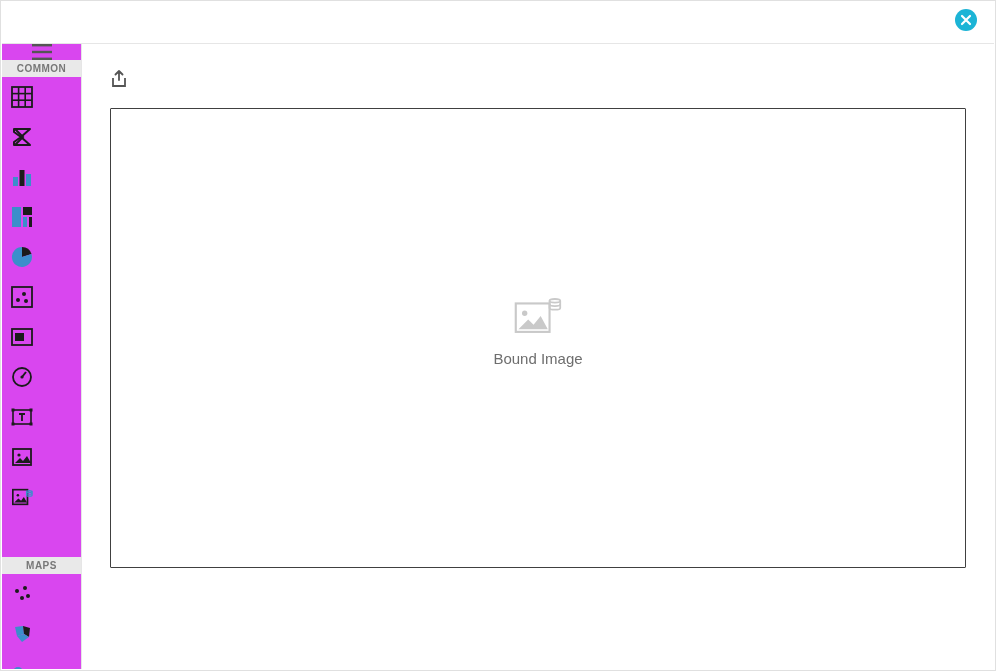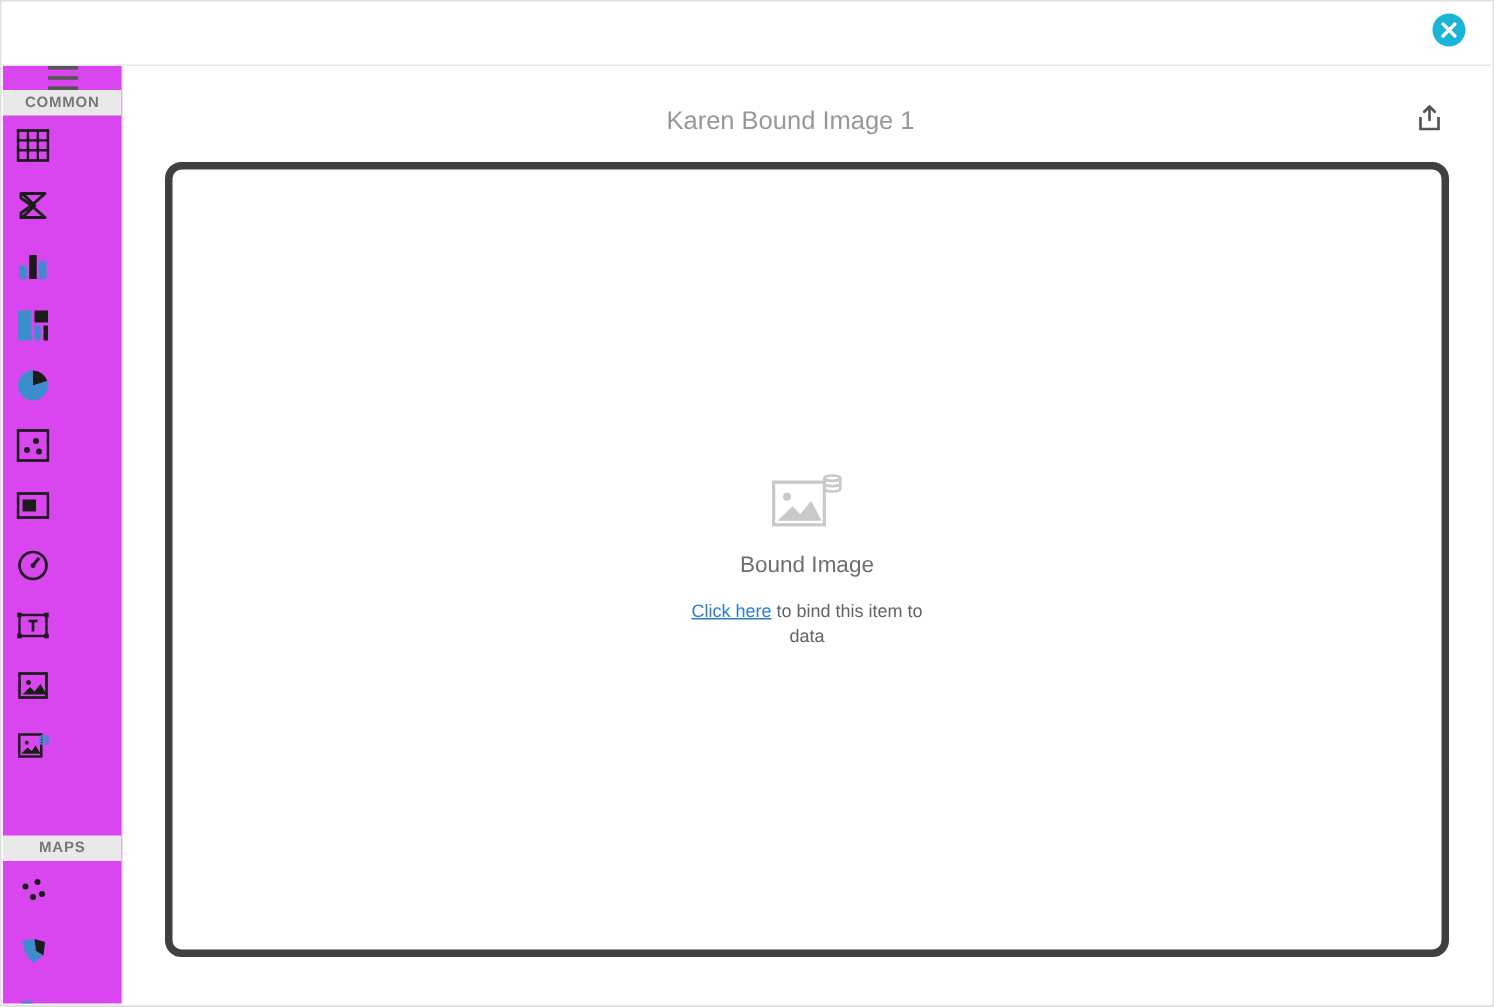--- a/index.html
+++ b/index.html
@@ -15,21 +15,21 @@
   .section-header { background: #e9e9e9; color: #777; font-size: 10px; font-weight: 600; text-align: center; letter-spacing: 0.5px; padding: 3px 0; }
   .grid2 { display:flex; flex-wrap:wrap; }
   .tool { width: 40px; height: 40px; display:flex; align-items:center; justify-content:center; cursor:pointer; }
   .tool svg { width: 22px; height: 22px; }
   .tool.full { width: 80px; justify-content: flex-start; padding-left: 8px; }
   .main { flex: 1; padding: 16px 28px 18px 28px; position: relative; }
   .header-row { display:flex; align-items:center; margin: 10px 0 16px 0; }
   .title { flex:1; text-align:center; color:#989898; font-size: 17px; font-weight: 400; }
   .export-btn { width: 22px; height: 22px; cursor:pointer; }
   .export-btn svg { width: 18px; height: 18px; }
-  .canvas { border: 5px solid #404040; height: 530px; border-radius: 11px; display:flex; align-items:center; justify-content:center; }
+  .canvas { border: 1px solid #404040; height: 460px; border-radius: 1px; display:flex; align-items:center; justify-content:center; }
   .placeholder { text-align:center; color:#777; }
   .ph-icon { margin: 0 auto 14px auto; width: 48px; height: 40px; display:flex; align-items:flex-end; justify-content:center; }
   .ph-title { font-size: 15px; color:#6e6e6e; margin-bottom: 14px; }
   .ph-link { font-size: 12px; color:#646464; max-width: 160px; margin: 0 auto; line-height: 1.4; }
   .ph-link a { color:#2a7fc7; text-decoration: underline; cursor:pointer; }
 </style>
 </head>
 <body>
 
 <div class="window">
@@ -166,21 +166,20 @@
             <circle cx="16" cy="14" r="3.5" fill="#1b1b1b"></circle>
           </svg>
         </div>
 
       </div>
 
     </div>
 
     <div class="main">
       <div class="header-row">
-        <div class="title">Karen Bound Image 1</div>
         <div class="export-btn">
           <svg viewBox="0 0 18 18">
             <path d="M3 8 V16 H15 V8" fill="none" stroke="#555" stroke-width="1.8"></path>
             <path d="M9 1 V10 M5.5 4.5 L9 1 L12.5 4.5" fill="none" stroke="#555" stroke-width="1.8" stroke-linecap="round" stroke-linejoin="round"></path>
           </svg>
         </div>
       </div>
 
       <div class="canvas">
         <div class="placeholder">
@@ -188,21 +187,18 @@
             <svg viewBox="0 0 54 42" width="52" height="42">
               <rect x="2" y="8" width="38" height="32" fill="none" stroke="#c9c9c9" stroke-width="2.4"></rect>
               <circle cx="12" cy="19" r="3" fill="#c9c9c9"></circle>
               <path d="M5 37 L16 26 L22 32 L30 22 L38 37 Z" fill="#c9c9c9"></path>
               <ellipse cx="46" cy="5" rx="6" ry="2" fill="none" stroke="#c9c9c9" stroke-width="2"></ellipse>
               <path d="M40 5 v4 a6 2 0 0 0 12 0 v-4" fill="none" stroke="#c9c9c9" stroke-width="2"></path>
               <path d="M40 9 v4 a6 2 0 0 0 12 0 v-4" fill="none" stroke="#c9c9c9" stroke-width="2"></path>
             </svg>
           </div>
           <div class="ph-title">Bound Image</div>
-          <div class="ph-link">
-            <a>Click here</a><span> to bind this item to data</span>
-          </div>
         </div>
       </div>
     </div>
 
   </div>
 </div>
 
 </body></html>

